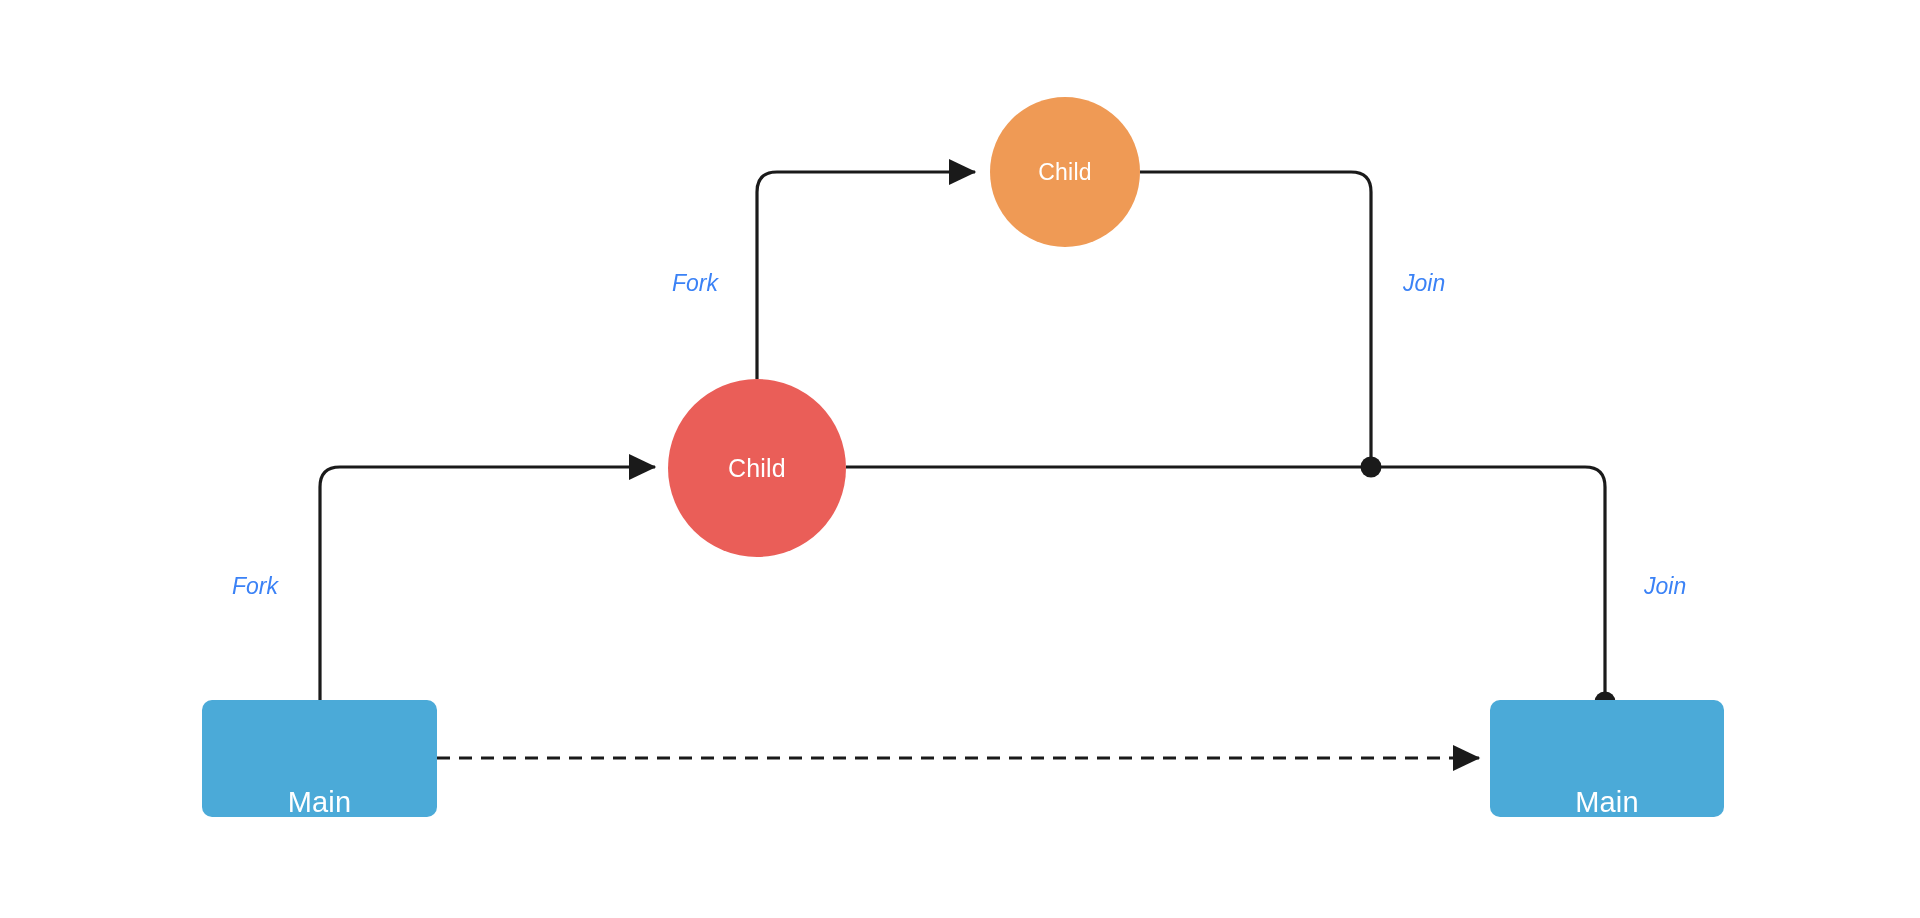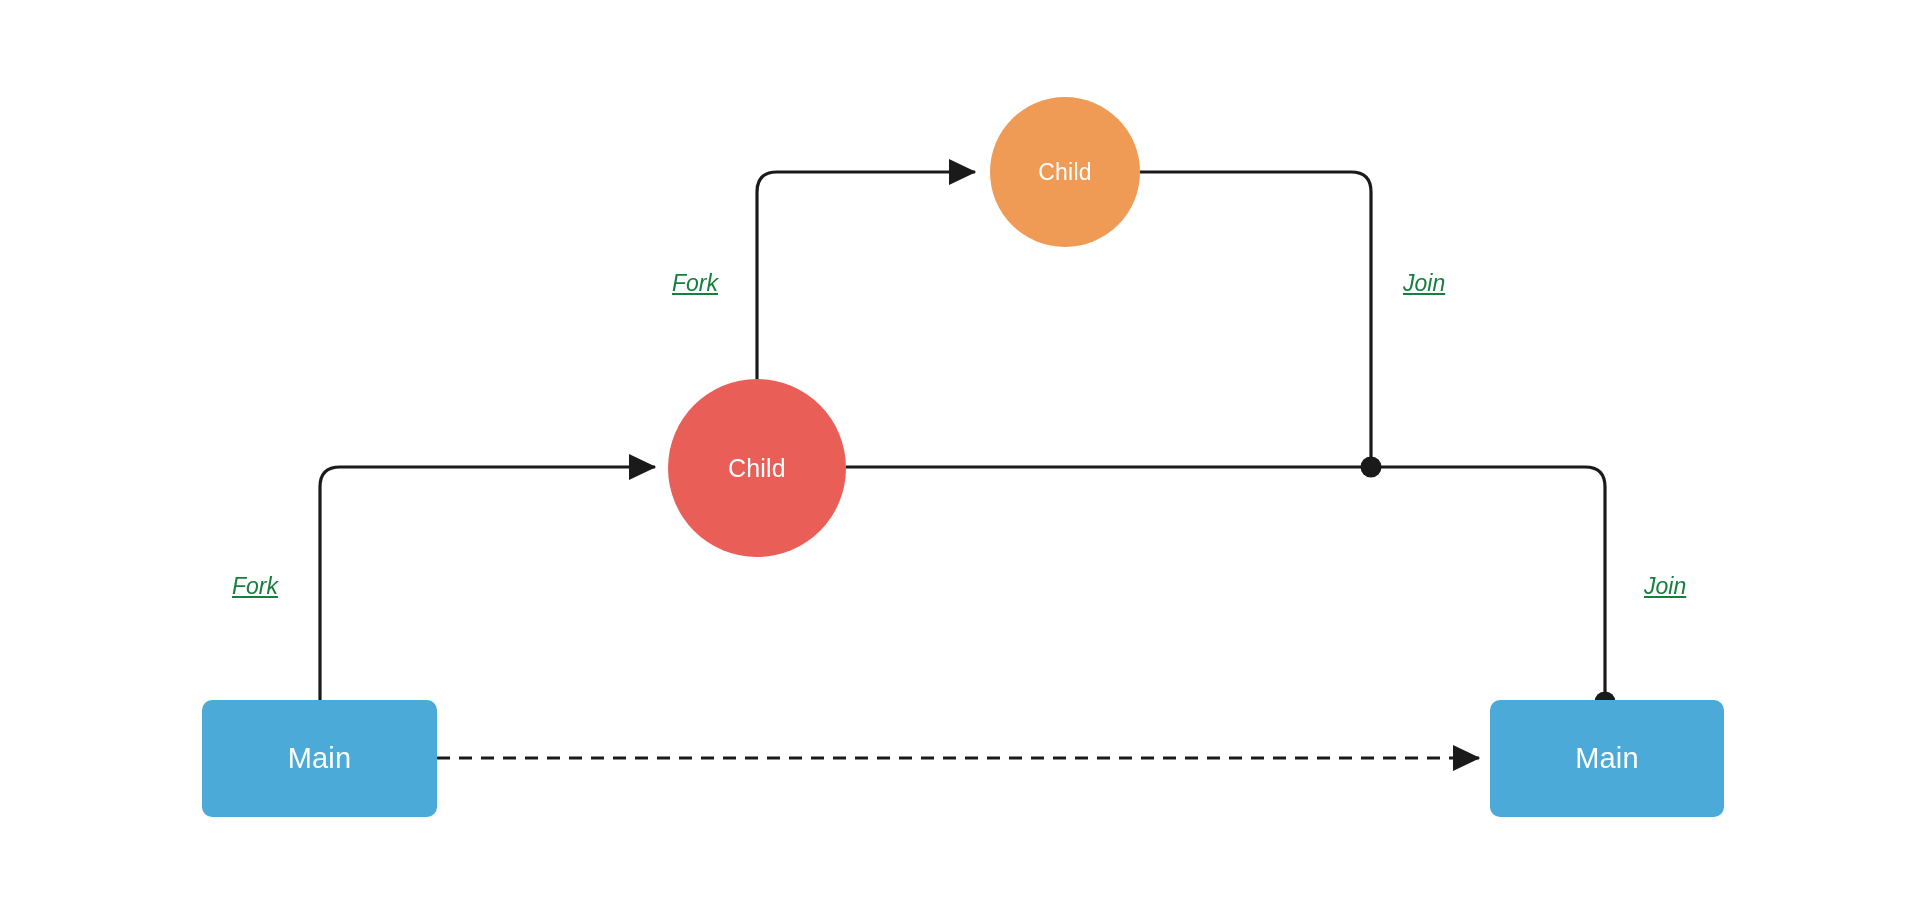--- a/index.html
+++ b/index.html
@@ -31,40 +31,40 @@
     position: absolute;
     display: flex;
     align-items: center;
     justify-content: center;
     color: #ffffff;
     font-family: "Liberation Sans", sans-serif;
     user-select: none;
   }
   .node-main {
     border-radius: 10px;
+    align-items: flex-end;
   }
   .node-child {
     border-radius: 50%;
     justify-content: center;
   }
   .node-label {
     color: #ffffff;
     line-height: 1;
     letter-spacing: 0.2px;
   }
   .edge-label {
     position: absolute;
     font-family: "Liberation Sans", sans-serif;
     font-style: italic;
-    color: #15803d;
+    color: #3b82f6;
     font-size: 23px;
     white-space: nowrap;
     user-select: none;
     line-height: 1;
-    text-decoration: underline;
   }
 </style>
 </head>
 <body>
 
 <div id="canvas">
 
   <svg id="edges" viewBox="0 0 1920 918" width="1920" height="918" xmlns="http://www.w3.org/2000/svg">
     <defs>
       <marker id="arrowhead" markerWidth="9" markerHeight="9" refX="8.2" refY="4.5" orient="auto" markerUnits="strokeWidth">

